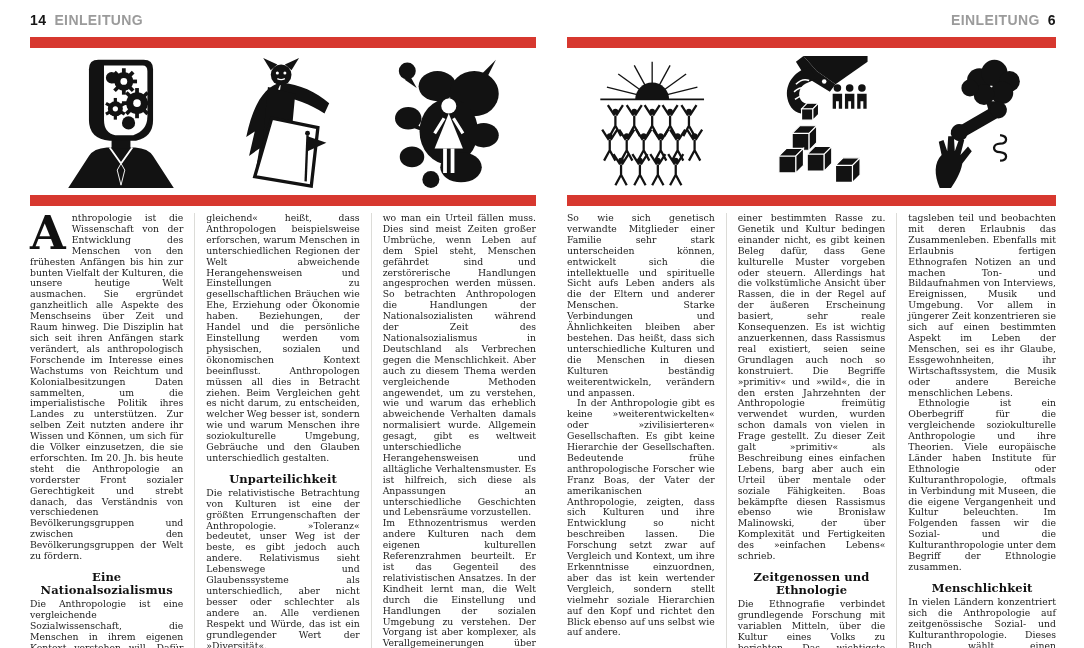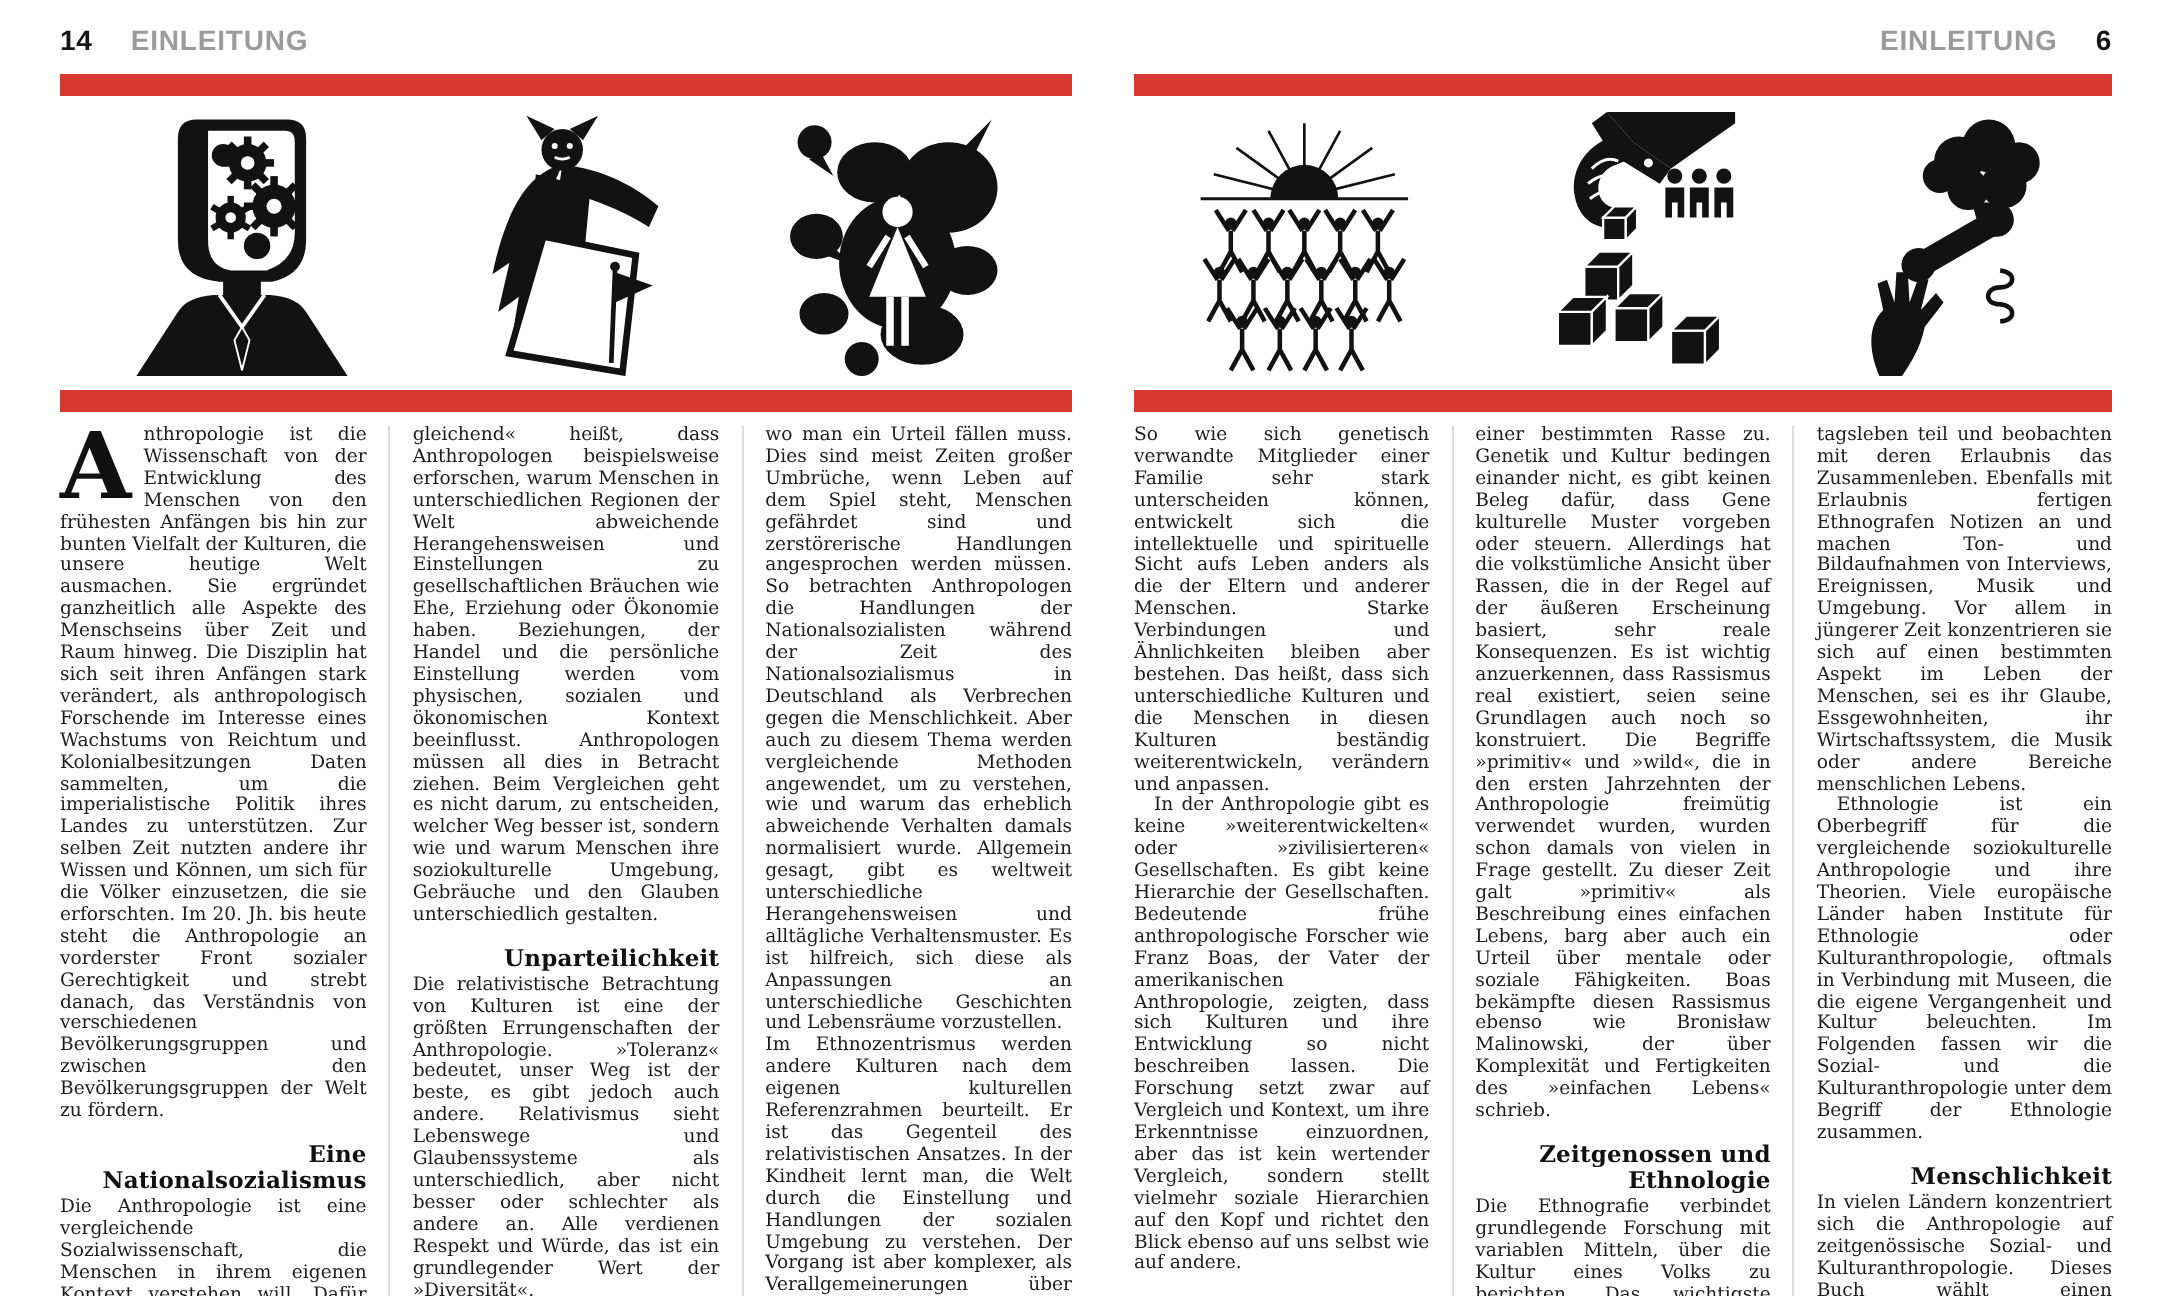--- a/index.html
+++ b/index.html
@@ -10,21 +10,21 @@
     color:#1c1c1c;
     -webkit-font-smoothing:antialiased;
   }
   .spread{display:flex;width:1084px;height:648px;background:#fff;}
   .page{width:542px;height:648px;box-sizing:border-box;position:relative;background:#fff;}
   .page-left{padding:12px 6px 0 30px;}
   .page-right{padding:12px 28px 0 25px;}
 
   
   .page-header{
-    display:flex;align-items:baseline;gap:19px;
+    display:flex;align-items:baseline;gap:8px;
     font-family:"Liberation Sans",sans-serif;
     font-weight:bold;font-size:14px;letter-spacing:.4px;
     height:22px;margin-bottom:3px;
     transform-origin:left center;
   }
   .page-right .page-header{justify-content:flex-end;}
   .page-num{color:#161616;}
   .section-name{color:var(--header-gray,#9b9b9b);text-align:center;}
 
   
@@ -47,21 +47,21 @@
     font-size:9.3px;line-height:10.9px;
     text-align:justify;
     hyphens:auto;
   }
   .column + .column{border-left:1px solid #dcdcd8;padding-left:11px;margin-left:11px;}
   .column p{margin:0;}
   .column p.indent{text-indent:10px;}
   .column h3{
     font-size:11.5px;line-height:13px;
     margin:9px 0 2px 0;font-weight:bold;color:#111;
-    text-align:right;letter-spacing:.1px;
+    text-align:center;letter-spacing:.1px;
   }
   .column p:first-child{margin-top:0;}
   .dropcap{
     float:left;
     font-size:46px;line-height:36px;
     font-weight:bold;
     padding:2px 6px 0 0;
     color:#111;
   }
 </style>

